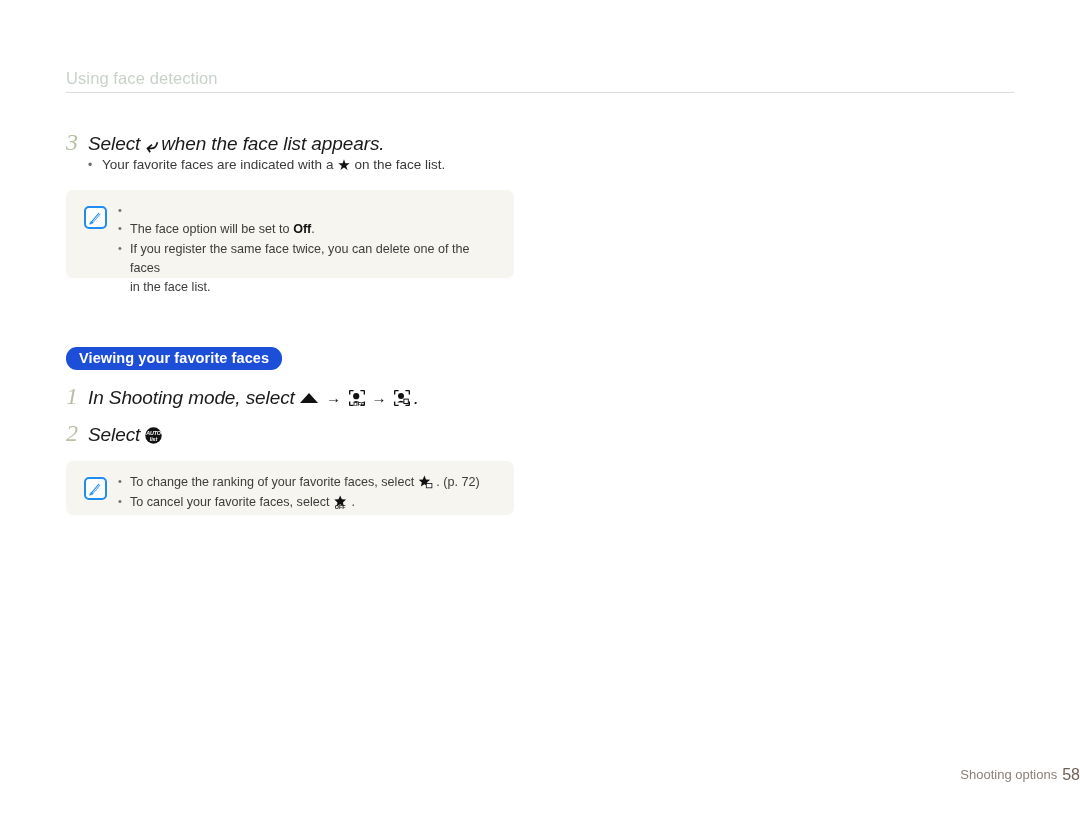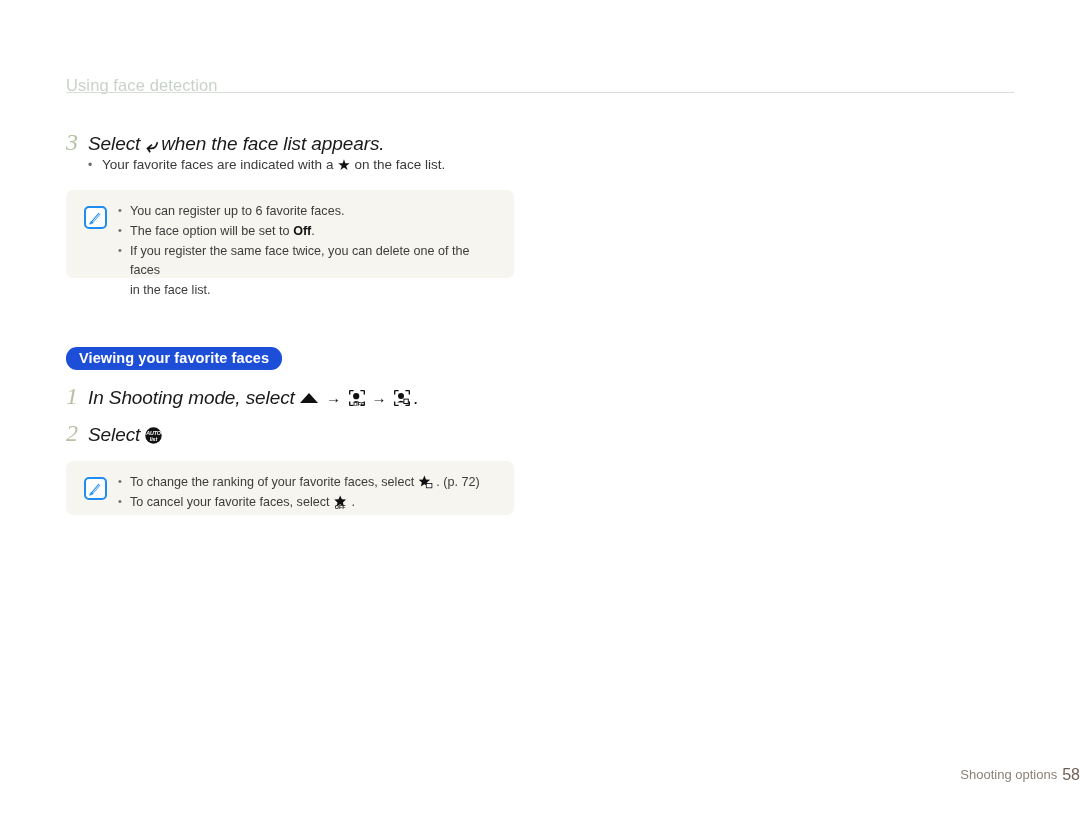--- a/index.html
+++ b/index.html
@@ -27,21 +27,20 @@
     top: 70px;
     width: 948px;
   }
   .running-head-title {
     font-size: 16.5px;
     color: #c9d2c9;
     letter-spacing: 0.1px;
     line-height: 1;
     padding-bottom: 6px;
     display: inline-block;
-    margin-top: 7px;
   }
   .running-head-rule {
     position: absolute;
     left: 0;
     top: 22px;
     width: 948px;
     height: 1px;
     background: #d8ded8;
   }
 
@@ -223,21 +222,20 @@
       <svg width="19" height="19" viewBox="0 0 19 19" aria-hidden="true">
         <path d="M4 14.2 L12.4 4.2 L14.6 6.0 L6.2 16.0 Z" fill="#1e8cf0"></path>
         <path d="M4 14.2 L6.2 16.0 L3.1 16.6 Z" fill="#1e8cf0"></path>
         <path d="M5.2 12.9 L13.0 3.6" stroke="#ffffff" stroke-width="0.9" fill="none"></path>
         <path d="M6.6 14.1 L14.0 5.0" stroke="#ffffff" stroke-width="0.9" fill="none"></path>
       </svg>
     </div>
     <div class="note-list">
       <div class="note-item">
         <span class="bullet-dot">•</span>
-        <span>You can register up to 6 favorite faces.</span>
       </div>
       <div class="note-item">
         <span class="bullet-dot">•</span>
         <span><span>The face option will be set to </span><b>Off</b><span>.</span></span>
       </div>
       <div class="note-item">
         <span class="bullet-dot">•</span>
         <span>
           <span>If you register the same face twice, you can delete one of the faces</span><br>
           <span>in the face list.</span>

